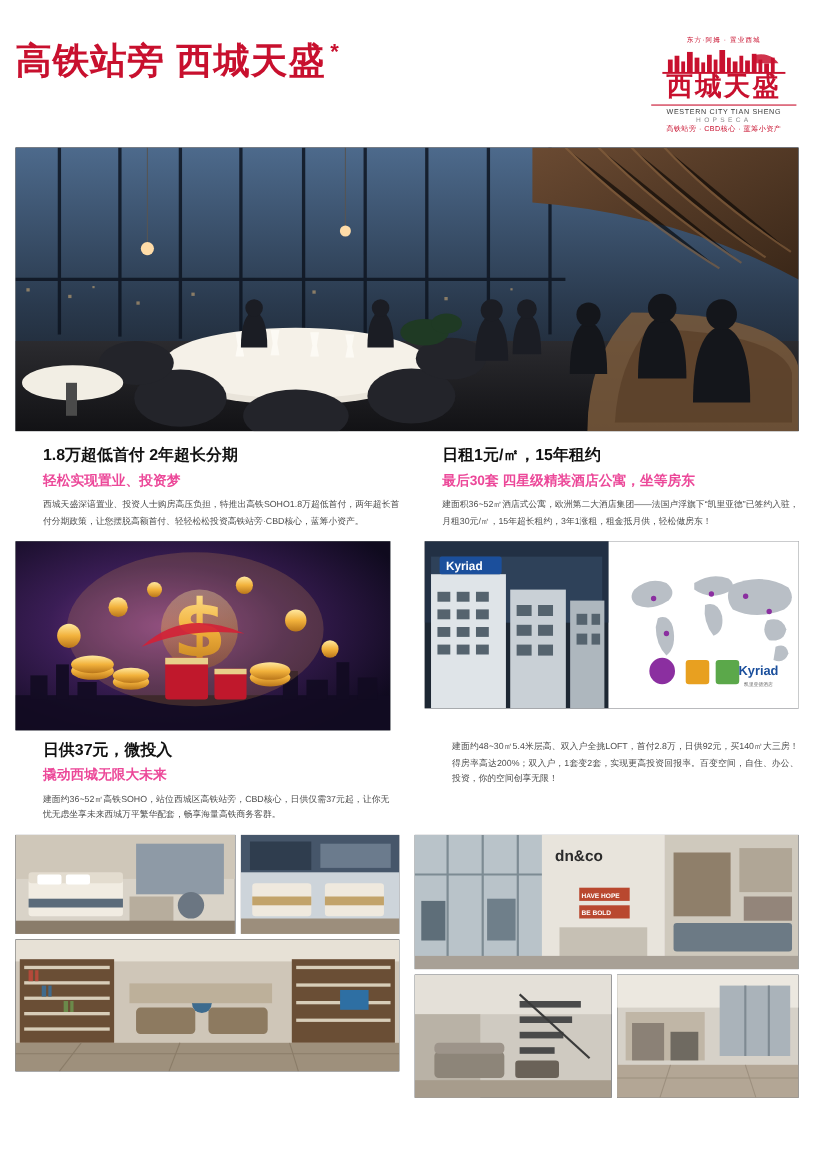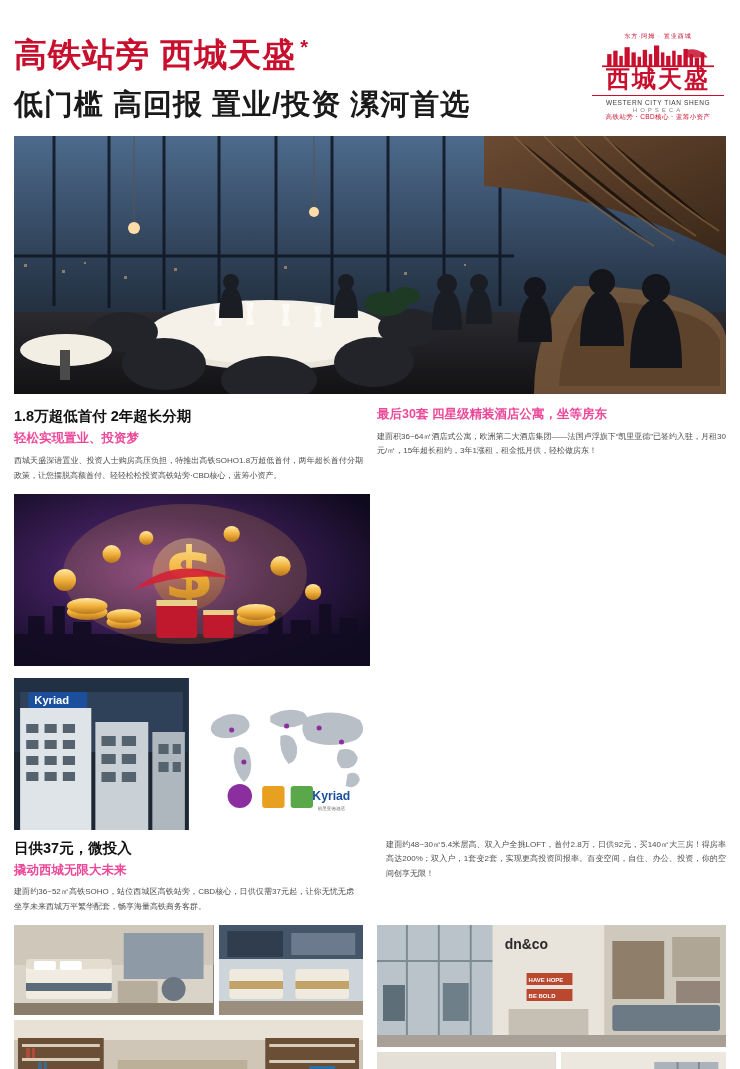--- a/index.html
+++ b/index.html
@@ -123,20 +123,21 @@
   }
 
   
   .cols {
     display: flex;
     margin: 12px 14px 0 14px;
     gap: 14px;
   }
   .col {
     width: 50%;
+    margin-left: 25px;
   }
   .blk-title {
     font-size: 14.5px;
     font-weight: bold;
     color: #111;
     line-height: 1.4;
     margin-bottom: 4px;
   }
   .blk-sub {
     font-size: 12.5px;
@@ -148,22 +149,21 @@
   .blk-body {
     font-size: 8px;
     color: #4d4d4d;
     line-height: 1.85;
     text-align: justify;
   }
 
   .mid-imgs {
     display: flex;
     margin: 10px 14px 0 14px;
-    gap: 12px;
-    flex-direction: column;
+    gap: 31px;
   }
   .mid-img-left { width: 50%; height: 172px; }
   .mid-img-right { width: 50%; height: 152px; }
 
   .row2 {
     display: flex;
     margin: 8px 14px 0 14px;
     gap: 32px;
   }
   .row2 > .col { width: 50%; }
@@ -182,21 +182,20 @@
 </head>
 <body>
 
 <div class="page">
 
   <div class="header">
     <div class="header-text">
       <div class="headline-main">
         <span>高铁站旁 西城天盛</span><span class="star">*</span>
       </div>
-      <div class="headline-sub">低门槛 高回报 置业/投资 漯河首选</div>
     </div>
 
     <div class="logo">
       <div class="logo-tagline-top">东方·阿姆 · 置业西城</div>
       <svg class="logo-skyline" viewBox="0 0 130 30">
         <g fill="#c8102e">
           <rect x="6" y="14" width="5" height="14"></rect>
           <rect x="13" y="10" width="5" height="18"></rect>
           <rect x="20" y="16" width="4" height="12"></rect>
           <rect x="26" y="6" width="6" height="22"></rect>
@@ -337,22 +336,23 @@
     </svg>
   </div>
 
   <div class="cols">
     <div class="col">
       <div class="blk-title">1.8万超低首付 2年超长分期</div>
       <div class="blk-sub">轻松实现置业、投资梦</div>
       <div class="blk-body">西城天盛深谙置业、投资人士购房高压负担，特推出高铁SOHO1.8万超低首付，两年超长首付分期政策，让您摆脱高额首付、轻轻松松投资高铁站旁·CBD核心，蓝筹小资产。</div>
     </div>
     <div class="col">
+      <div class="blk-title">日租1元/㎡，15年租约</div>
       <div class="blk-sub">最后30套 四星级精装酒店公寓，坐等房东</div>
-      <div class="blk-body">建面积36~64㎡酒店式公寓，欧洲第二大酒店集团——法国卢浮旗下“凯里亚德”已签约入驻，月租30元/㎡，15年超长租约，3年1涨租，租金抵月供，轻松做房东！</div>
+      <div class="blk-body">建面积36~52㎡酒店式公寓，欧洲第二大酒店集团——法国卢浮旗下“凯里亚德”已签约入驻，月租30元/㎡，15年超长租约，3年1涨租，租金抵月供，轻松做房东！</div>
     </div>
   </div>
 
   <div class="mid-imgs">
     <div class="imgbox mid-img-left">
       <svg viewBox="0 0 350 172" preserveAspectRatio="none" aria-hidden="true">
         <defs>
           <radialGradient id="wg" cx="40%" cy="45%" r="70%">
             <stop offset="0%" stop-color="#7a3b8a"></stop>
             <stop offset="45%" stop-color="#3a1d55"></stop>

